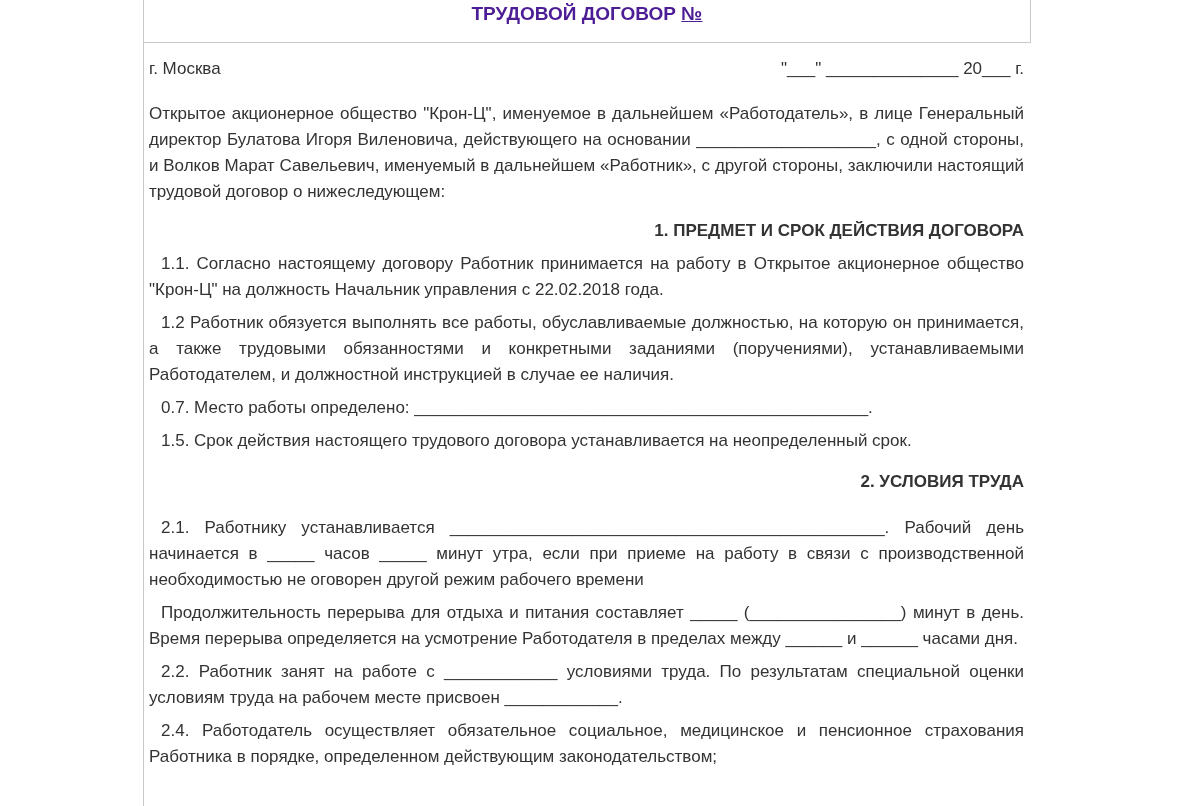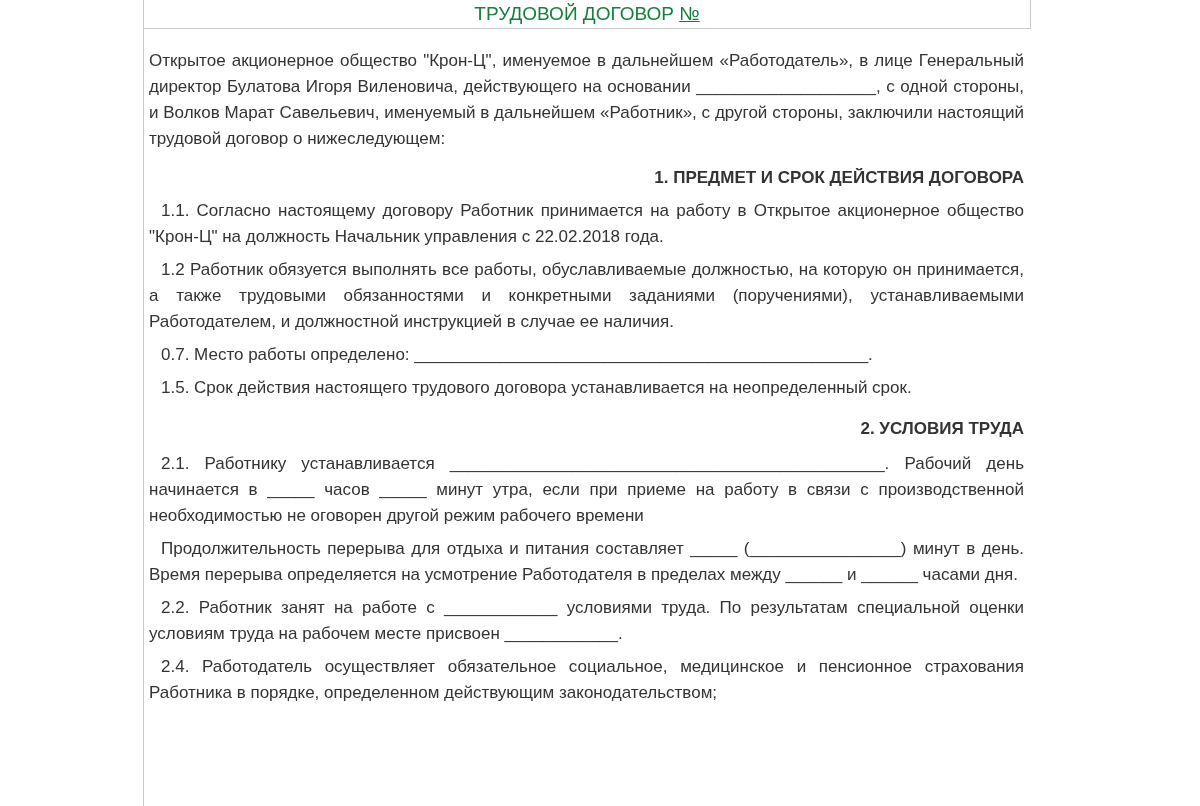--- a/index.html
+++ b/index.html
@@ -21,27 +21,27 @@
     top: 0;
     width: 888px;
     min-height: 806px;
     border-left: 1px solid #c9c9c9;
     box-sizing: border-box;
     background: #ffffff;
   }
   .title-box {
     border-right: 1px solid #c9c9c9;
     border-bottom: 1px solid #c9c9c9;
-    height: 29px;
+    height: 43px;
     box-sizing: border-box;
     text-align: center;
-    font-weight: normal;
+    font-weight: bold;
     font-size: 19px;
     line-height: 27px;
-    color: #15803d;
+    color: #4c1d95;
     overflow: hidden;
   }
   .title-box .u { text-decoration: underline; }
   .content {
     padding: 0 7px 0 5px;
     font-size: 17px;
     line-height: 26px;
     text-align: justify;
   }
   .date-row {
@@ -55,33 +55,37 @@
     text-indent: 12px;
   }
   .para.no-indent { text-indent: 0; }
   .intro { margin-top: 19px; }
   .heading {
     font-weight: bold;
     text-indent: 12px;
     margin: 13px 0 5px 0;
     text-align: right;
   }
-  .heading-2 { margin-top: 15px; margin-bottom: 9px; }
+  .heading-2 { margin-top: 15px; margin-bottom: 20px; }
 </style>
 </head>
 <body>
 
 <div class="doc">
 
   <div class="title-box">
     <span>ТРУДОВОЙ ДОГОВОР </span><span class="u">№</span>
   </div>
 
   <div class="content">
 
+    <div class="date-row">
+      <span>г. Москва</span>
+      <span>"___" ______________ 20___ г.</span>
+    </div>
 
     <p class="para no-indent intro">Открытое акционерное общество "Крон-Ц", именуемое в дальнейшем «Работодатель», в лице Генеральный директор Булатова Игоря Виленовича, действующего на основании ___________________, с одной стороны, и Волков Марат Савельевич, именуемый в дальнейшем «Работник», с другой стороны, заключили настоящий трудовой договор о нижеследующем:</p>
 
     <p class="heading">1. ПРЕДМЕТ И СРОК ДЕЙСТВИЯ ДОГОВОРА</p>
 
     <p class="para">1.1. Согласно настоящему договору Работник принимается на работу в Открытое акционерное общество "Крон-Ц" на должность Начальник управления с 22.02.2018 года.</p>
     <p class="para">1.2 Работник обязуется выполнять все работы, обуславливаемые должностью, на которую он принимается, а также трудовыми обязанностями и конкретными заданиями (поручениями), устанавливаемыми Работодателем, и должностной инструкцией в случае ее наличия.</p>
     <p class="para">0.7. Место работы определено: ________________________________________________.</p>
     <p class="para">1.5. Срок действия настоящего трудового договора устанавливается на неопределенный срок.</p>
 

